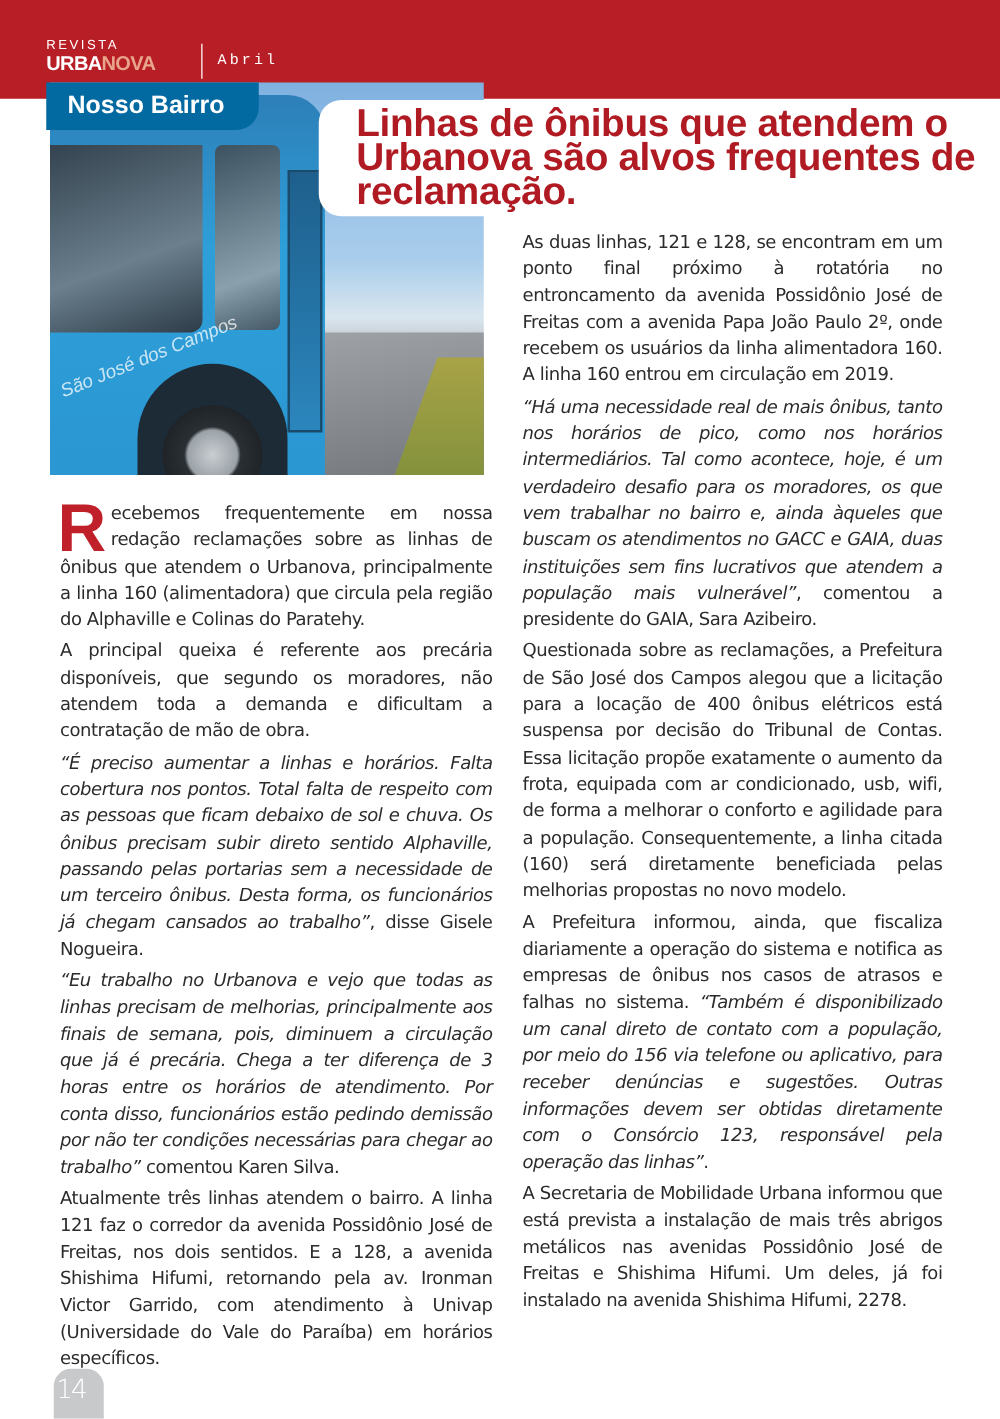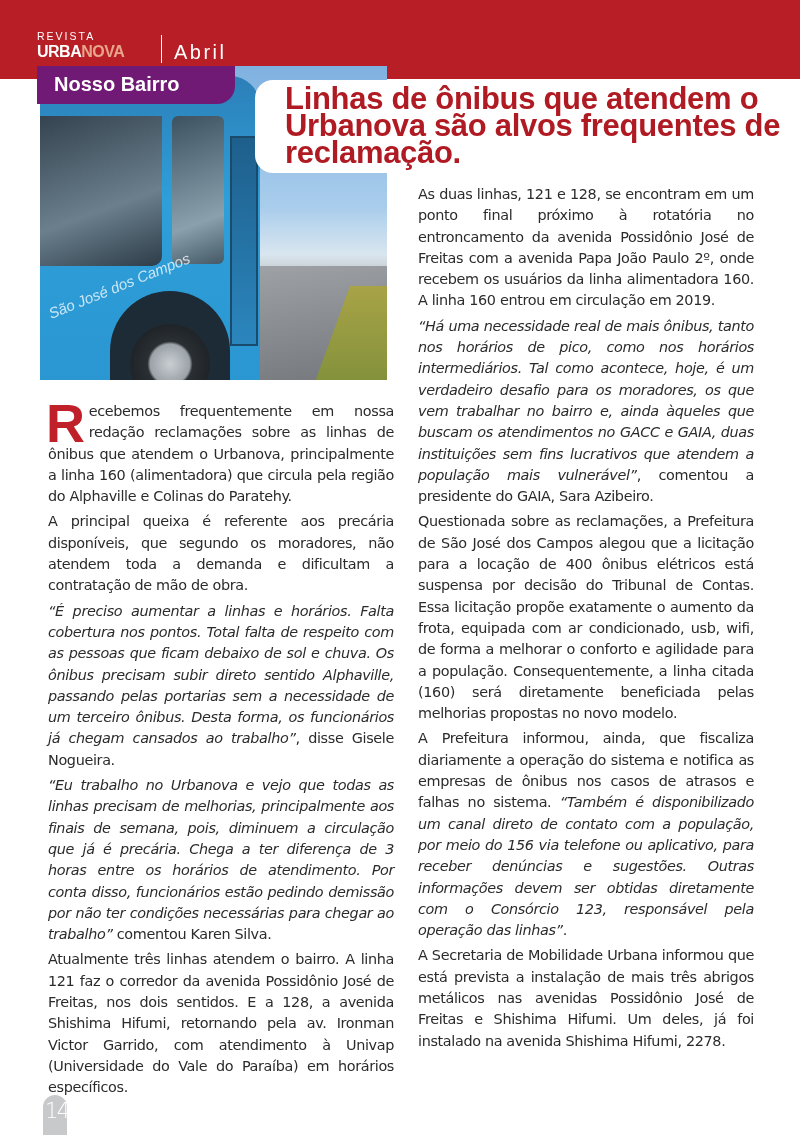--- a/index.html
+++ b/index.html
@@ -6,49 +6,49 @@
   html, body { width:800px; height:1135px; background:#ffffff; overflow:hidden; }
   body { position:relative; font-family:"DejaVu Sans", sans-serif; color:#2a2a2a; }
 
   .header-bar { position:absolute; left:0; top:0; width:800px; height:79px; background:#b81e25; }
   .brand { position:absolute; left:37px; top:31px; }
   .brand-small { font-family:"Liberation Sans", sans-serif; font-size:10.5px; letter-spacing:2px; color:#fff; line-height:11px; }
   .brand-big { font-family:"Liberation Sans", sans-serif; font-weight:bold; font-size:16px; line-height:19px; letter-spacing:-0.5px; }
   .brand-big .urba { color:#ffffff; }
   .brand-big .nova { color:#e8a58c; }
   .brand-divider { position:absolute; left:161px; top:35px; width:1px; height:28px; background:#fff; }
-  .issue-month { position:absolute; left:174px; top:41px; color:#fff; font-family:Liberation Sans, sans-serif; font-size:20px; letter-spacing:2.5px; }
+  .issue-month { position:absolute; left:174px; top:41px; color:#fff; font-family:Liberation Mono, monospace; font-size:12px; letter-spacing:2.5px; }
 
   .photo { position:absolute; left:40px; top:66px; width:347px; height:314px; overflow:hidden;
     background:linear-gradient(180deg,#7fb1e0 0%,#a9cdec 45%,#d9e6ef 60%,#b5b6b4 70%,#8f9397 100%); }
   .sky { position:absolute; left:0; top:0; width:100%; height:100%; }
   .road { position:absolute; left:180px; top:200px; width:200px; height:130px; background:linear-gradient(170deg,#9ea2a7,#6f7378); transform:skewX(-28deg); }
   .grass { position:absolute; left:290px; top:220px; width:120px; height:110px; background:linear-gradient(180deg,#a8a347,#7e8f3a); transform:skewX(-20deg); }
   .bus { position:absolute; left:0; top:10px; width:220px; height:310px; background:linear-gradient(180deg,#2d7fb8 0%,#2e9fd9 40%,#2a96d2 100%); border-radius:0 30px 0 0; }
   .bus-window1 { position:absolute; left:0; top:40px; width:122px; height:150px; background:linear-gradient(160deg,#34434f,#6b7f8d 60%,#2d3c48); border-radius:0 0 10px 0; }
   .bus-window2 { position:absolute; left:132px; top:40px; width:52px; height:148px; background:linear-gradient(160deg,#3d5260,#8aa0ad 70%,#445865); border-radius:6px; }
   .bus-door { position:absolute; left:190px; top:60px; width:28px; height:210px; background:linear-gradient(180deg,#1e5f8c,#2b86bd); border:2px solid #1a4a6c; }
   .bus-wheel-arch { position:absolute; left:70px; top:215px; width:120px; height:120px; border-radius:60px 60px 0 0; background:#1d2b36; }
   .bus-wheel { position:absolute; left:90px; top:248px; width:80px; height:80px; border-radius:50%; background:radial-gradient(circle,#c9ced2 0%,#9ba2a8 35%,#2a2f34 40%,#15191d 100%); }
   .bus-text { position:absolute; left:6px; top:230px; color:rgba(255,255,255,0.75); font-family:"Liberation Sans", sans-serif; font-style:italic; font-size:15px; transform:rotate(-22deg); transform-origin:left top; white-space:nowrap; }
 
-  .section-tab { position:absolute; left:37px; top:66px; width:198px; height:38px; background:#701a75; border-radius:0 0 18px 0; }
+  .section-tab { position:absolute; left:37px; top:66px; width:170px; height:38px; background:#0369a1; border-radius:0 0 18px 0; }
   .section-tab-label { position:absolute; left:17px; top:7px; color:#fff; font-family:"Liberation Sans", sans-serif; font-weight:bold; font-size:20px; }
 
   .title-box { position:absolute; left:255px; top:80px; width:545px; height:93px; background:#ffffff; border-radius:18px 0 0 18px; }
   .title { position:absolute; left:285px; top:85px; width:500px; color:#b01a22; font-family:"Liberation Sans", sans-serif; font-size:31px; line-height:27px; letter-spacing:-0.3px; }
 
   .col { position:absolute; font-family:"DejaVu Sans", sans-serif; font-size:14.4px; line-height:21.3px; color:#2b2b2b; text-align:justify; letter-spacing:-0.35px; }
   .col-left { left:44px; top:397px; width:354px; }
   .col-right { left:414px; top:180px; width:344px; }
   .col p { margin:4px; }
   .col em { font-style:italic; }
   .dropcap { float:left; color:#c0202a; font-family:"Liberation Sans", sans-serif; font-weight:bold; font-size:54px; line-height:40px; margin:2px 4px 0 -2px; }
 
-  .page-number { position:absolute; left:43px; top:1095px; width:24px; height:40px; background:#c8c9cb; border-radius:14px 14px 0 0; }
+  .page-number { position:absolute; left:43px; top:1095px; width:40px; height:40px; background:#c8c9cb; border-radius:14px 14px 0 0; }
   .page-number-text { position:absolute; left:2px; top:4px; color:#fff; font-family:"DejaVu Sans", sans-serif; font-weight:200; font-size:21px; letter-spacing:-1.5px; }
 </style>
 </head>
 <body>
 
 <div class="header-bar">
   <div class="brand">
     <div class="brand-small">REVISTA</div>
     <div class="brand-big"><span class="urba">URBA</span><span class="nova">NOVA</span></div>
   </div>

